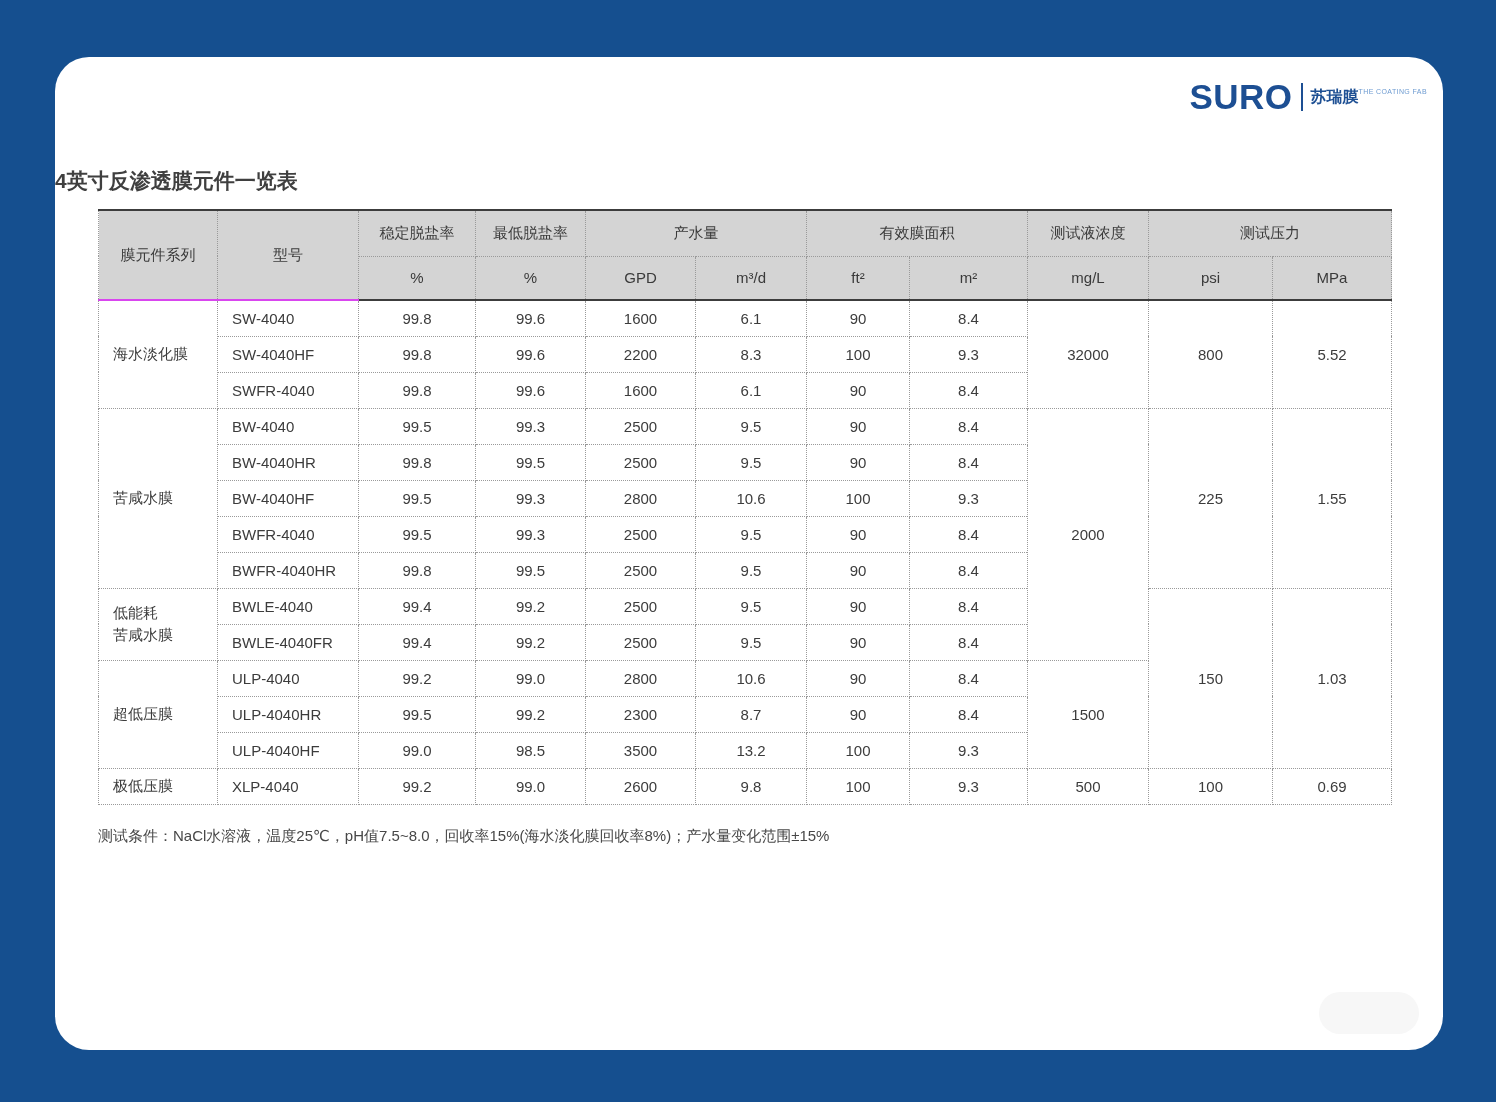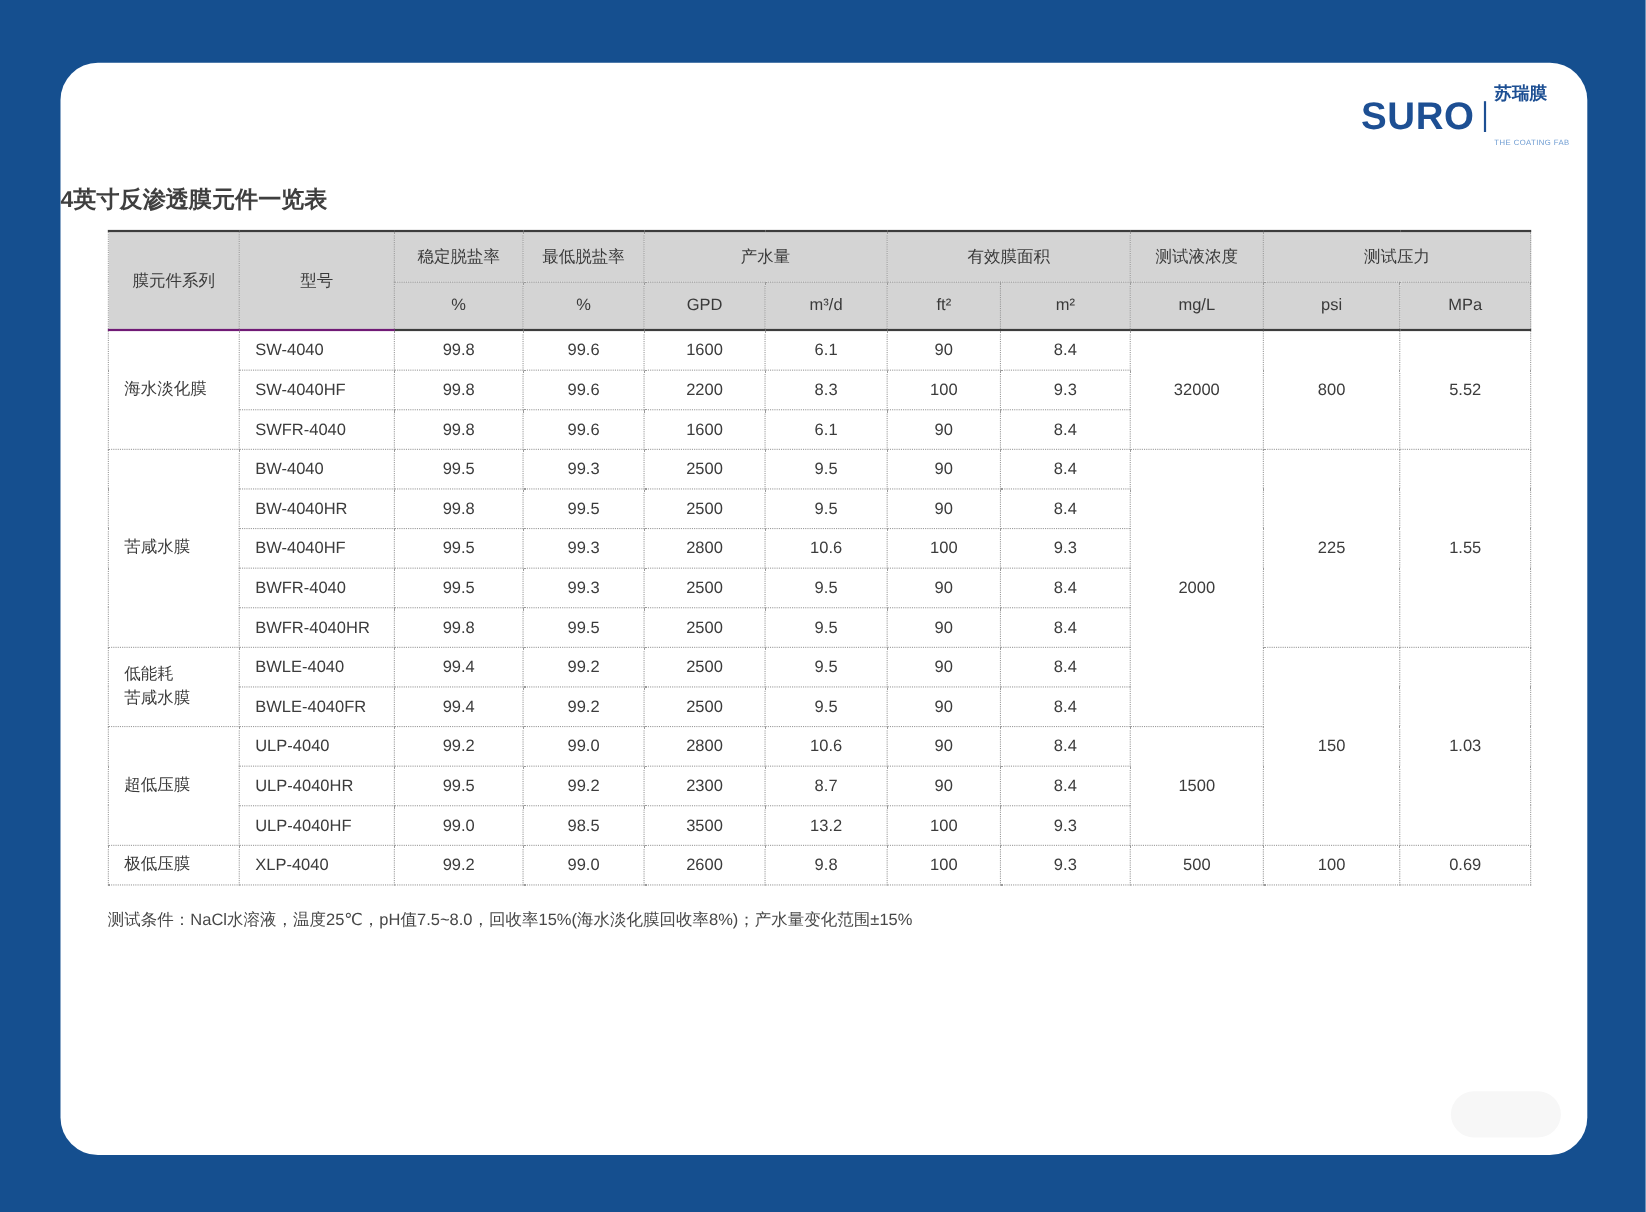--- a/index.html
+++ b/index.html
@@ -41,23 +41,22 @@
     text-align: right;
   }
   .logo-divider {
     width: 2px;
     height: 28px;
     background: #1d4f93;
     margin: 0 8px;
   }
   .logo-cn-wrap {
     display: flex;
-    flex-direction: column;
+    flex-direction: row;
     line-height: 1.1;
-    gap: 32px;
   }
   .logo-cn {
     font-size: 16px;
     font-weight: bold;
     color: #1d4f93;
   }
   .logo-tagline {
     font-size: 7px;
     color: #6d9bd1;
     letter-spacing: 0.4px;
@@ -86,21 +85,21 @@
     box-sizing: border-box;
     padding: 0 4px;
   }
   .spec-table thead th {
     background: #d4d4d4;
     font-weight: normal;
     color: #3a3a3a;
   }
   .spec-table thead tr.group-row th { height: 46px; border-top: 2px solid #3c3c3c; }
   .spec-table thead tr.unit-row th { height: 44px; border-bottom: 2px solid #3c3c3c; }
-  .spec-table thead th[rowspan] { border-bottom: 2px solid #701a75; }
+  .spec-table thead th[rowspan] { border-bottom: 2px solid #d946ef; }
   .spec-table tbody td { height: 36px; background: #ffffff; }
   .spec-table tbody td.series,
   .spec-table tbody td.model {
     text-align: left;
     padding-left: 14px;
   }
   .spec-table tbody td.series { line-height: 1.5; }
   
   .footnote {
     margin: 22px 0 10px 43px;

